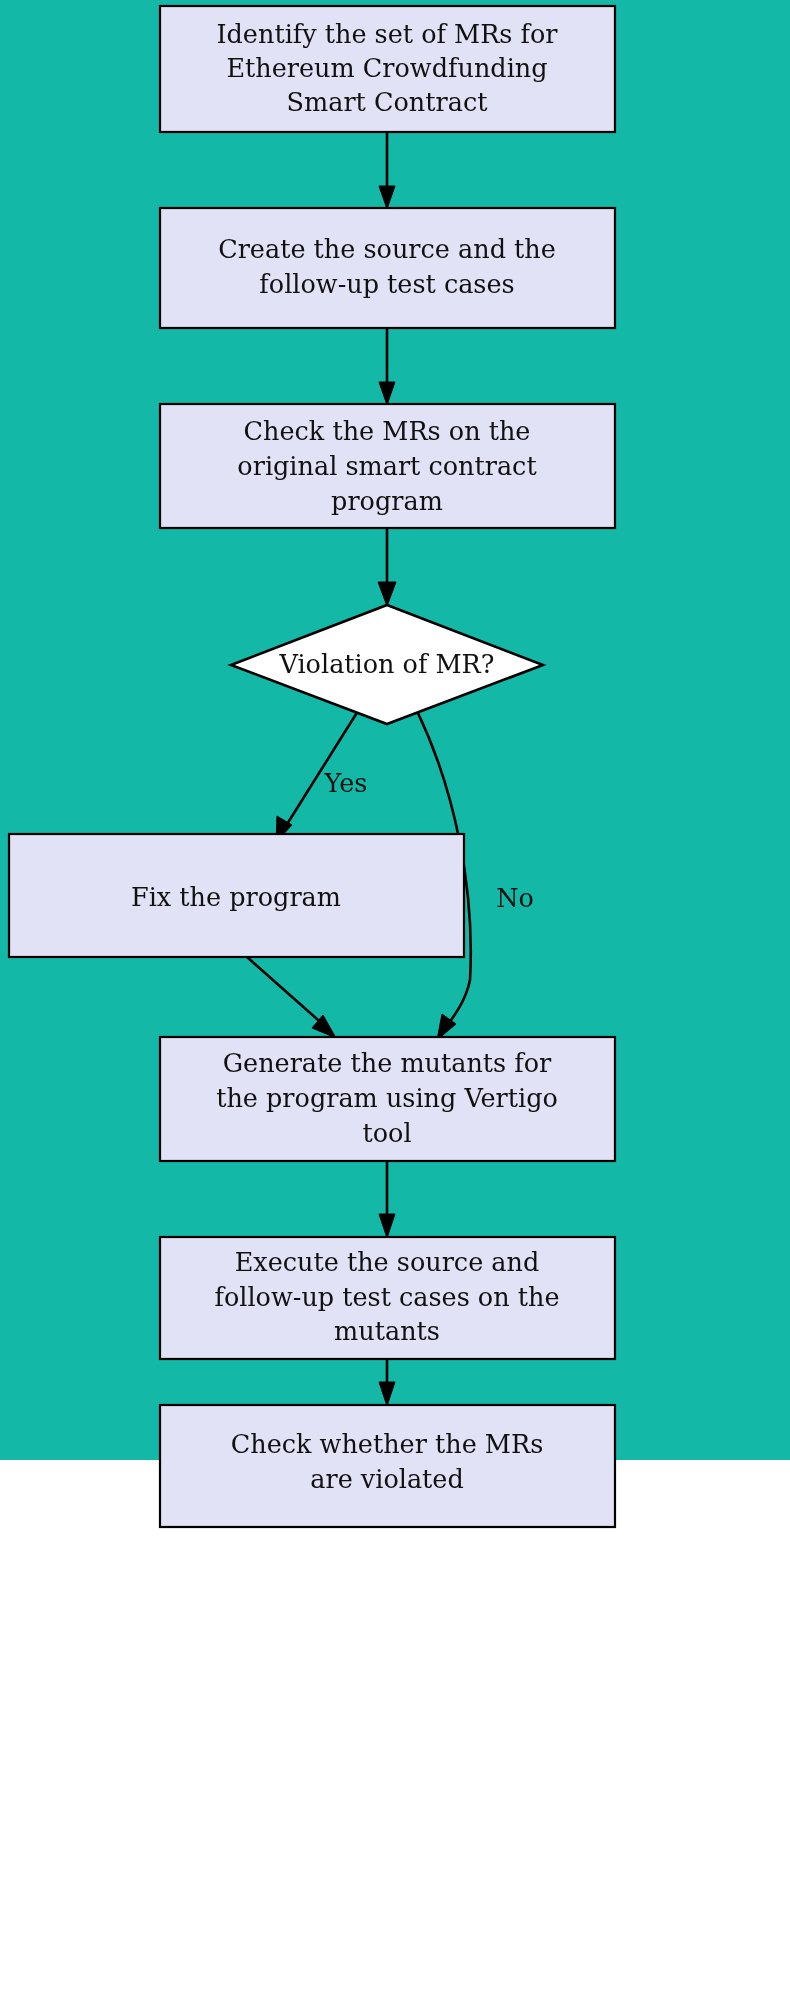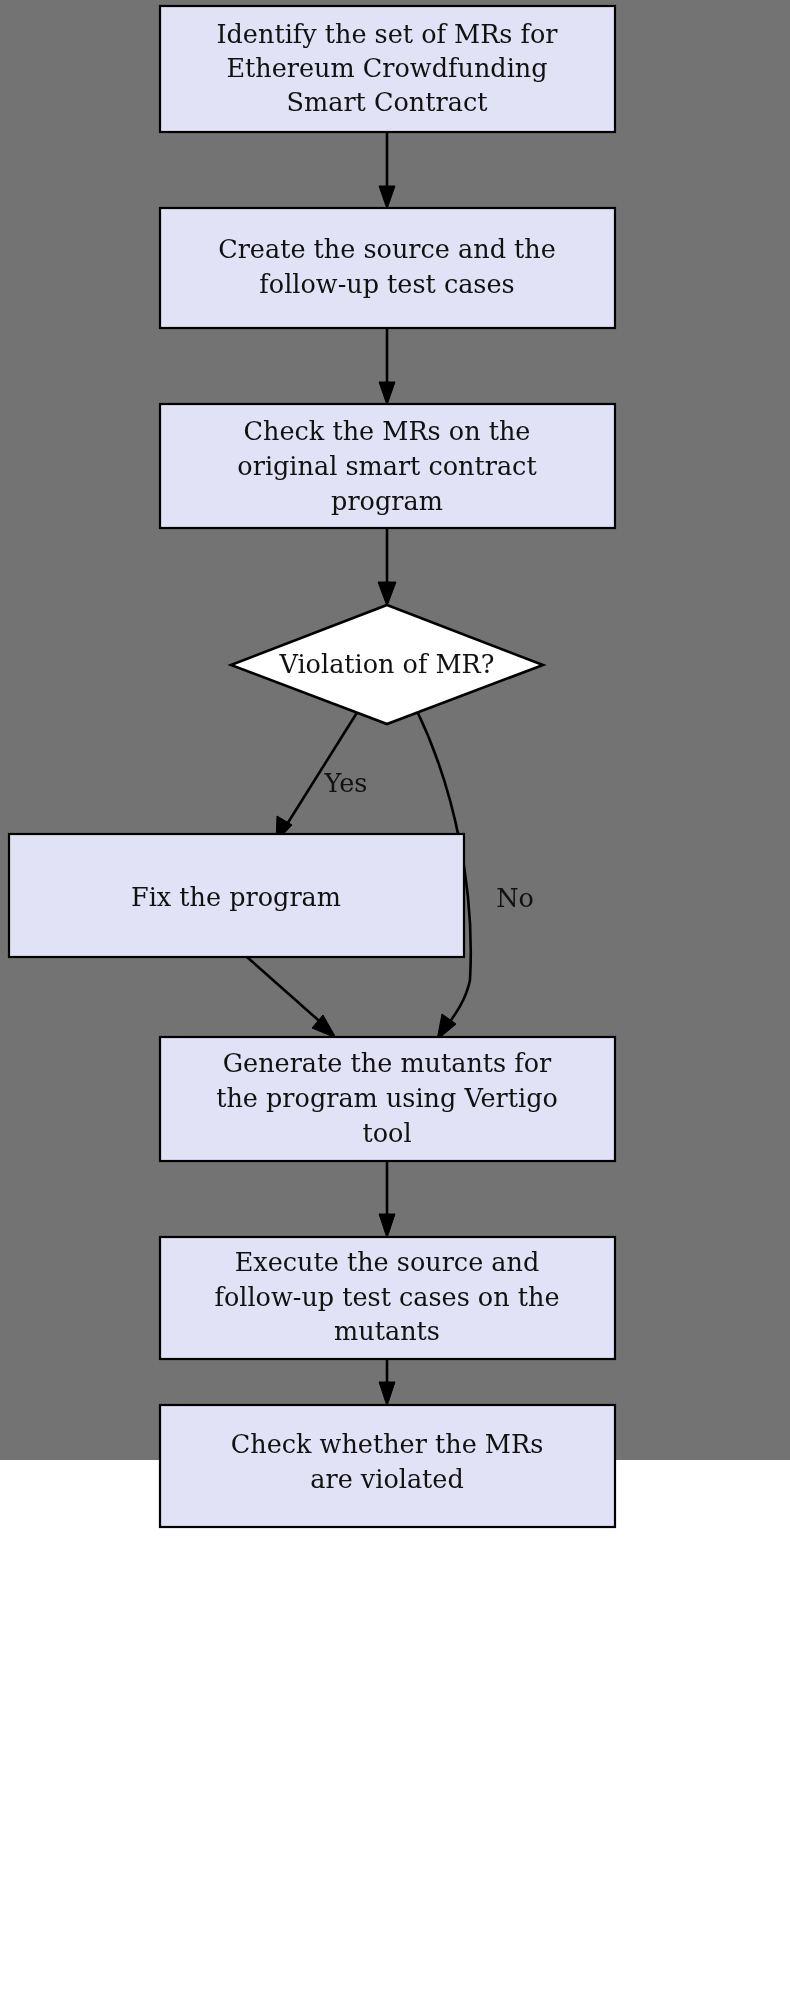--- a/index.html
+++ b/index.html
@@ -11,21 +11,21 @@
   body {
     width: 790px;
     height: 1992px;
     overflow: hidden;
     font-family: "DejaVu Serif", "Liberation Serif", serif;
   }
   #flow-root {
     position: relative;
     width: 790px;
     height: 1460px;
-    background: #737373;
+    background: #14b8a6;
   }
   svg.flow-canvas {
     position: absolute;
     top: 0;
     left: 0;
     width: 790px;
     height: 1992px;
     display: block;
   }
   .node-shape {

